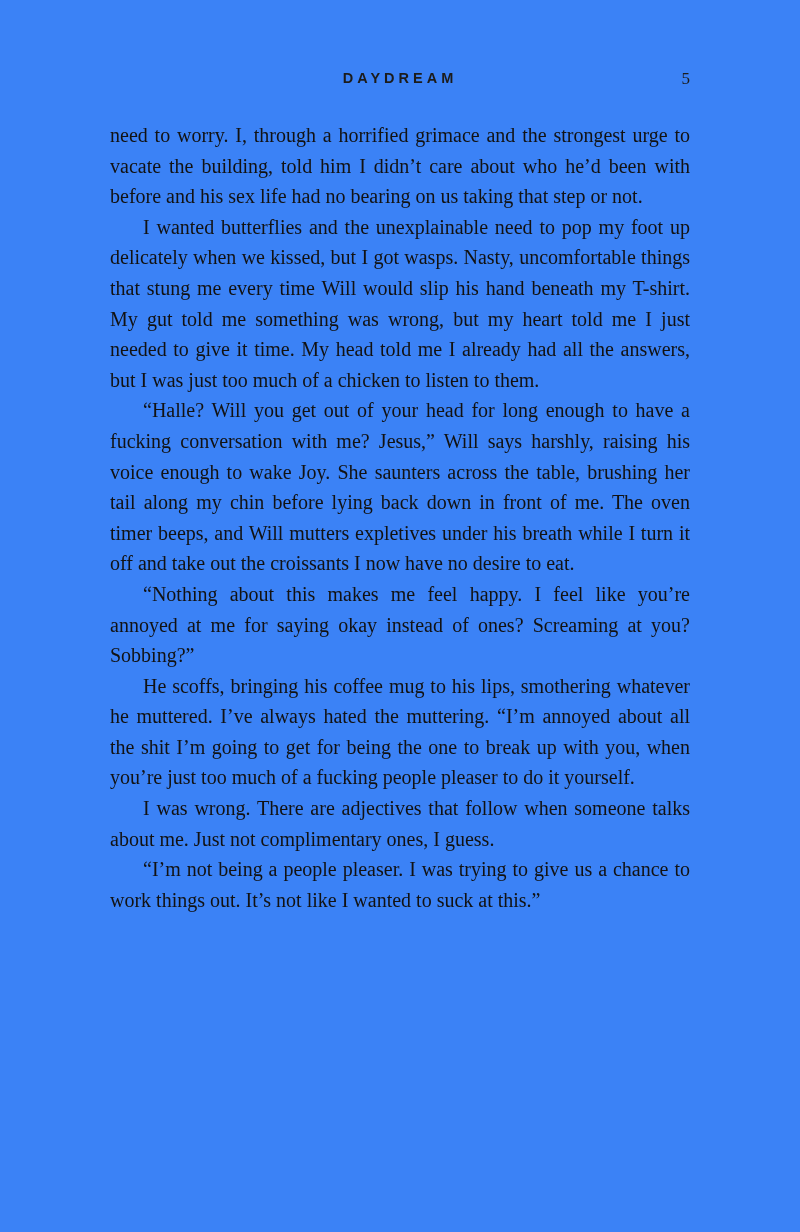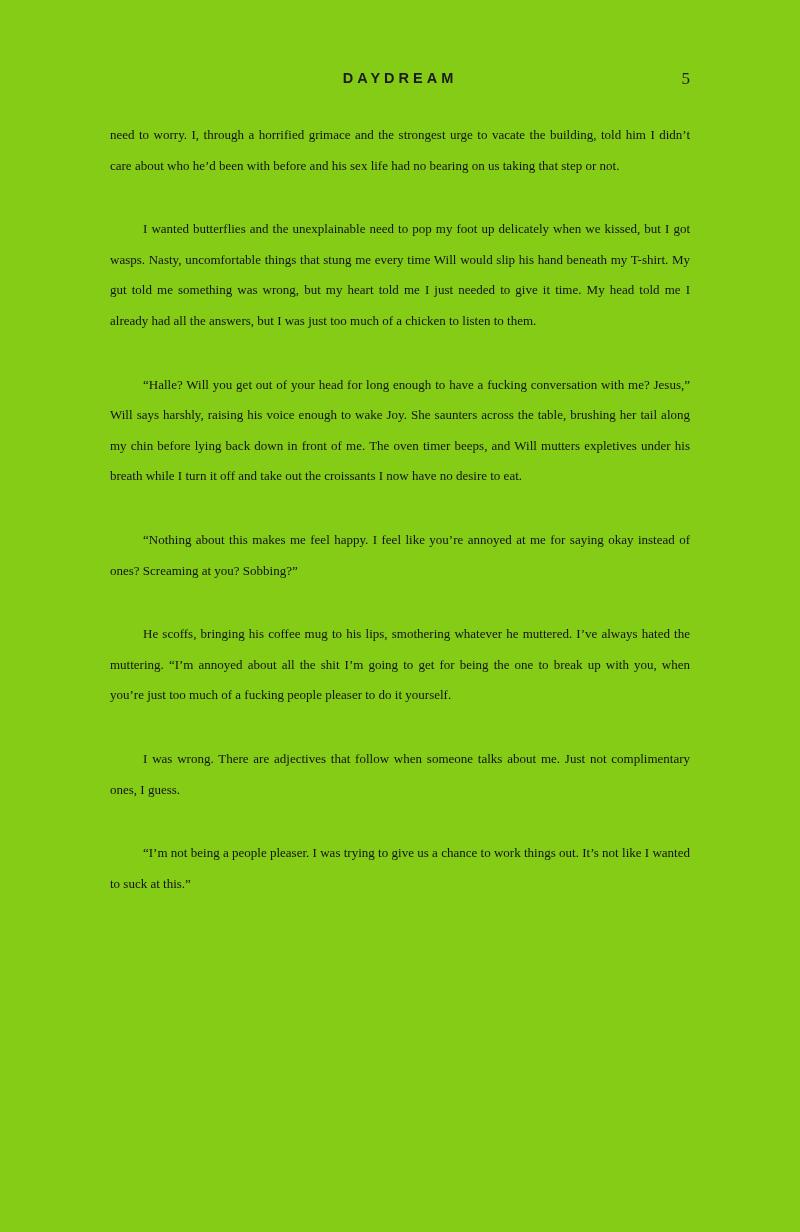--- a/index.html
+++ b/index.html
@@ -4,21 +4,21 @@
 <style>
   html, body {
     margin: 0;
     padding: 0;
     background: #ffffff;
   }
   .book-page {
     position: relative;
     width: 800px;
     height: 1232px;
-    background: #84cc16;
+    background: #3b82f6;
     color: #141414;
     font-family: "Liberation Serif", serif;
     overflow: hidden;
     box-sizing: border-box;
   }
   .page-header {
     position: absolute;
     top: 70px;
     left: 110px;
     width: 580px;
@@ -42,32 +42,31 @@
     top: -1px;
     font-family: "Liberation Serif", serif;
     font-size: 17px;
     color: #1c1c1c;
   }
   .body-text {
     position: absolute;
     top: 120px;
     left: 110px;
     width: 580px;
-    font-size: 13px;
+    font-size: 20px;
     line-height: 30.6px;
     text-align: justify;
     color: #121212;
   }
   .body-text p {
     margin: 0;
     padding: 0;
   }
   .body-text p.indent {
     text-indent: 33px;
-    margin-top: 33px;
   }
 </style>
 </head>
 <body>
 
 <div class="book-page">
 
   <div class="page-header">
     <div class="running-header">DAYDREAM</div>
     <div class="page-number">5</div>

